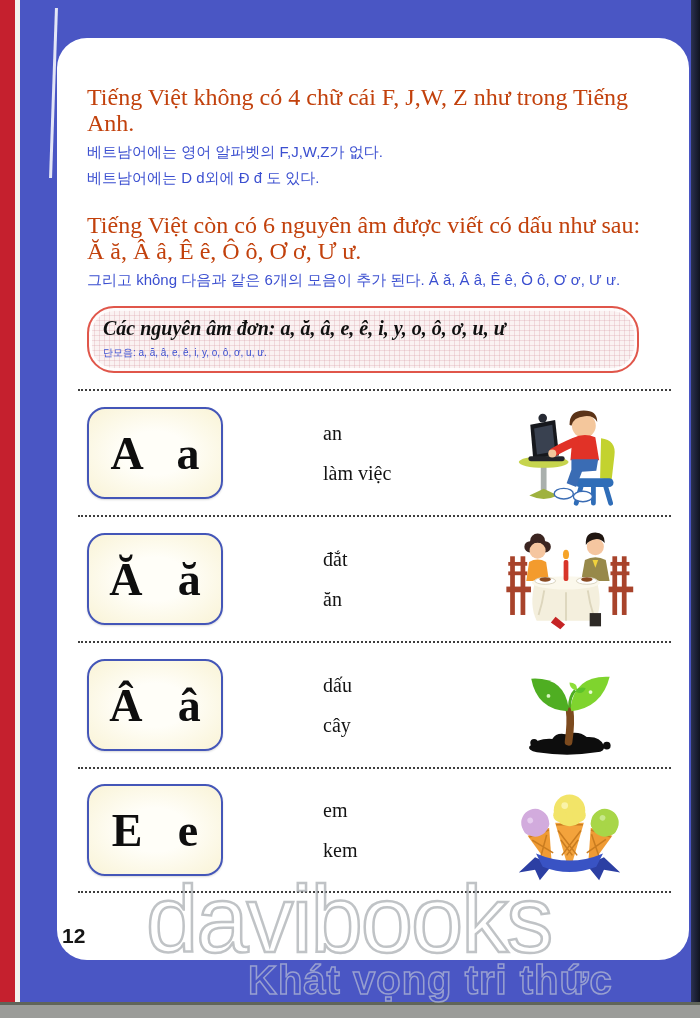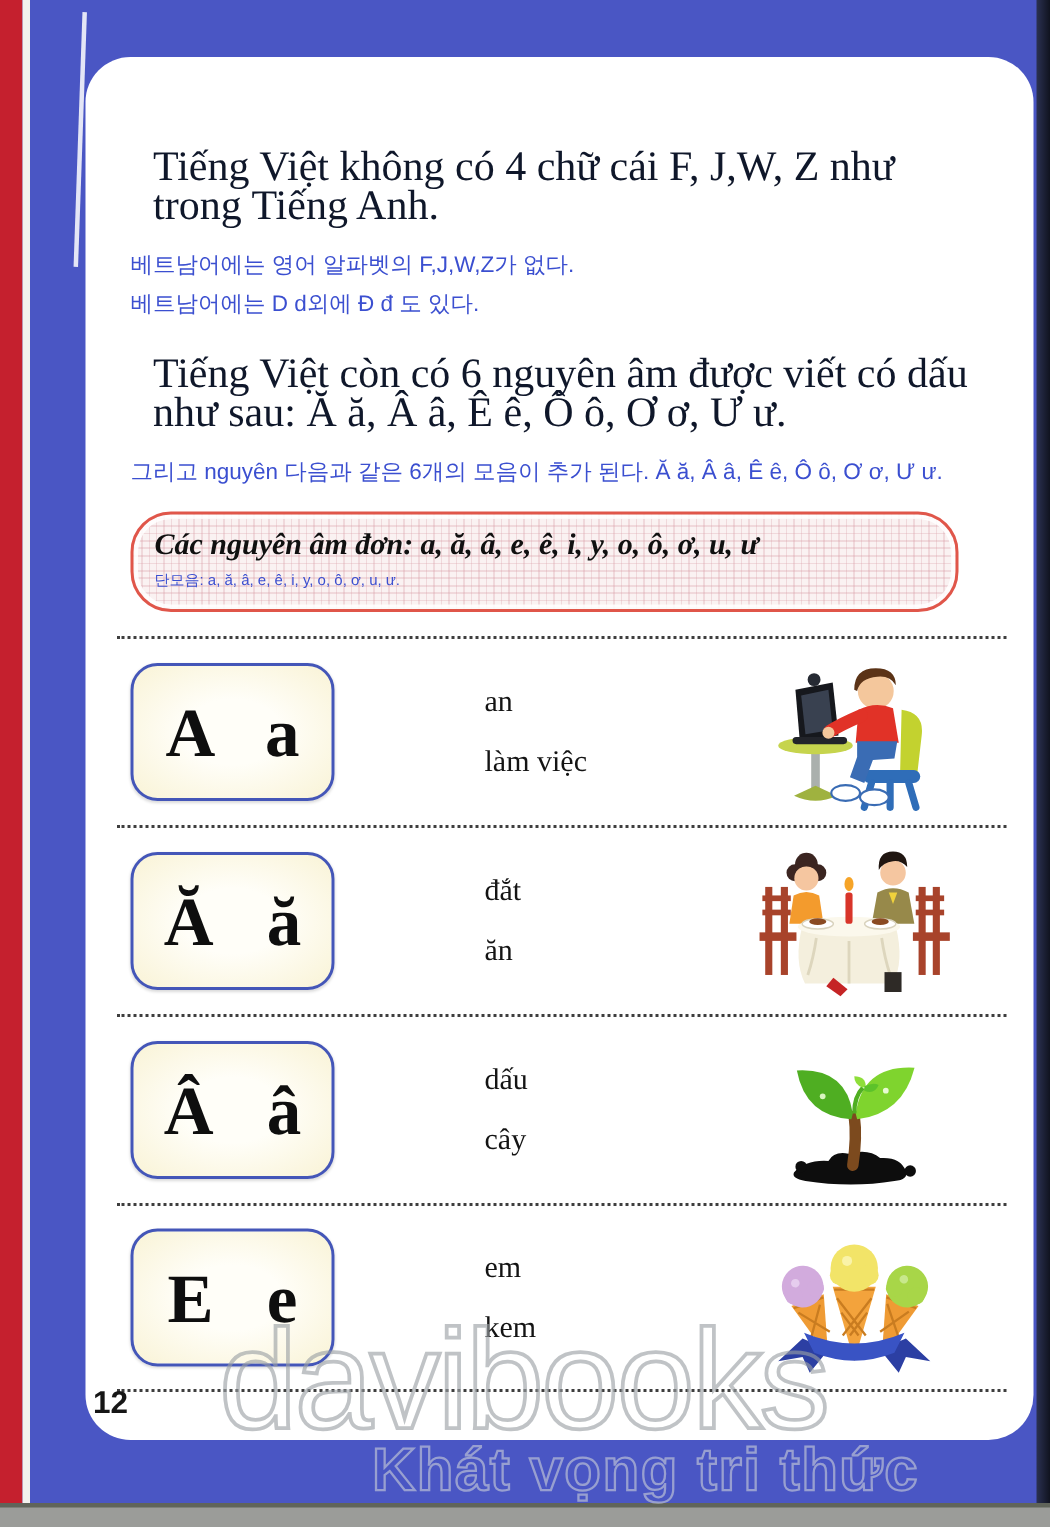--- a/index.html
+++ b/index.html
@@ -13,21 +13,21 @@
   .spine-line{position:absolute;left:52px;top:8px;width:3px;height:170px;background:rgba(255,255,255,.85);transform:rotate(2deg);}
   .page-edge-right{position:absolute;right:0;top:0;width:9px;height:1004px;background:linear-gradient(to right,#2b3152,#10131f);z-index:3;}
   .bottom-bar{position:absolute;left:0;bottom:0;width:100%;height:13px;background:#9b9c99;border-top:3px solid #60645a;z-index:6;}
 
   .panel{
     position:absolute;left:57px;top:38px;width:632px;height:922px;
     background:#ffffff;border-radius:30px;box-sizing:border-box;
     padding:46px 28px 0 30px;z-index:1;
   }
 
-  .vn{font-size:28px;line-height:26px;color:#0f172a;margin:15px;}
+  .vn{font-size:24px;line-height:26px;color:#c2410c;margin:0;}
   .kr{font-size:15px;line-height:21px;color:#3b4fd0;margin:5px 0 0 0;
       font-family:"Liberation Sans", sans-serif;}
   .gap-lg{margin-top:30px;}
   .gap-md{margin-top:24px;}
 
   .vowel-box{
     margin:16px 22px 0 0;
     border:2px solid #e0564a;border-radius:27px;
     padding:7px 14px 8px;
     background-color:#faf2f2;
@@ -81,21 +81,21 @@
   <div class="spine-line"></div>
 
   <div class="panel">
 
     <p class="vn">Tiếng Việt không có 4 chữ cái F, J,W, Z như trong Tiếng Anh.</p>
     <p class="kr">베트남어에는 영어 알파벳의 F,J,W,Z가 없다.</p>
 
     <p class="kr">베트남어에는 D d외에 Đ đ 도 있다.</p>
 
     <p class="vn gap-md">Tiếng Việt còn có 6 nguyên âm được viết có dấu như sau: Ă ă, Â â, Ê ê, Ô ô, Ơ ơ, Ư ư.</p>
-    <p class="kr">그리고 nguyên 다음과 같은 6개의 모음이 추가 된다. Ă ă, Â â, Ê ê, Ô ô, Ơ ơ, Ư ư.</p>
+    <p class="kr">그리고 không 다음과 같은 6개의 모음이 추가 된다. Ă ă, Â â, Ê ê, Ô ô, Ơ ơ, Ư ư.</p>
 
     <div class="vowel-box">
       <p class="vowel-title">Các nguyên âm đơn: a, ă, â, e, ê, i, y, o, ô, ơ, u, ư</p>
       <p class="vowel-sub">단모음: a, ă, â, e, ê, i, y, o, ô, ơ, u, ư.</p>
     </div>
 
     <div class="rows">
 
       <div class="letter-row">
         <div class="letter-card">

